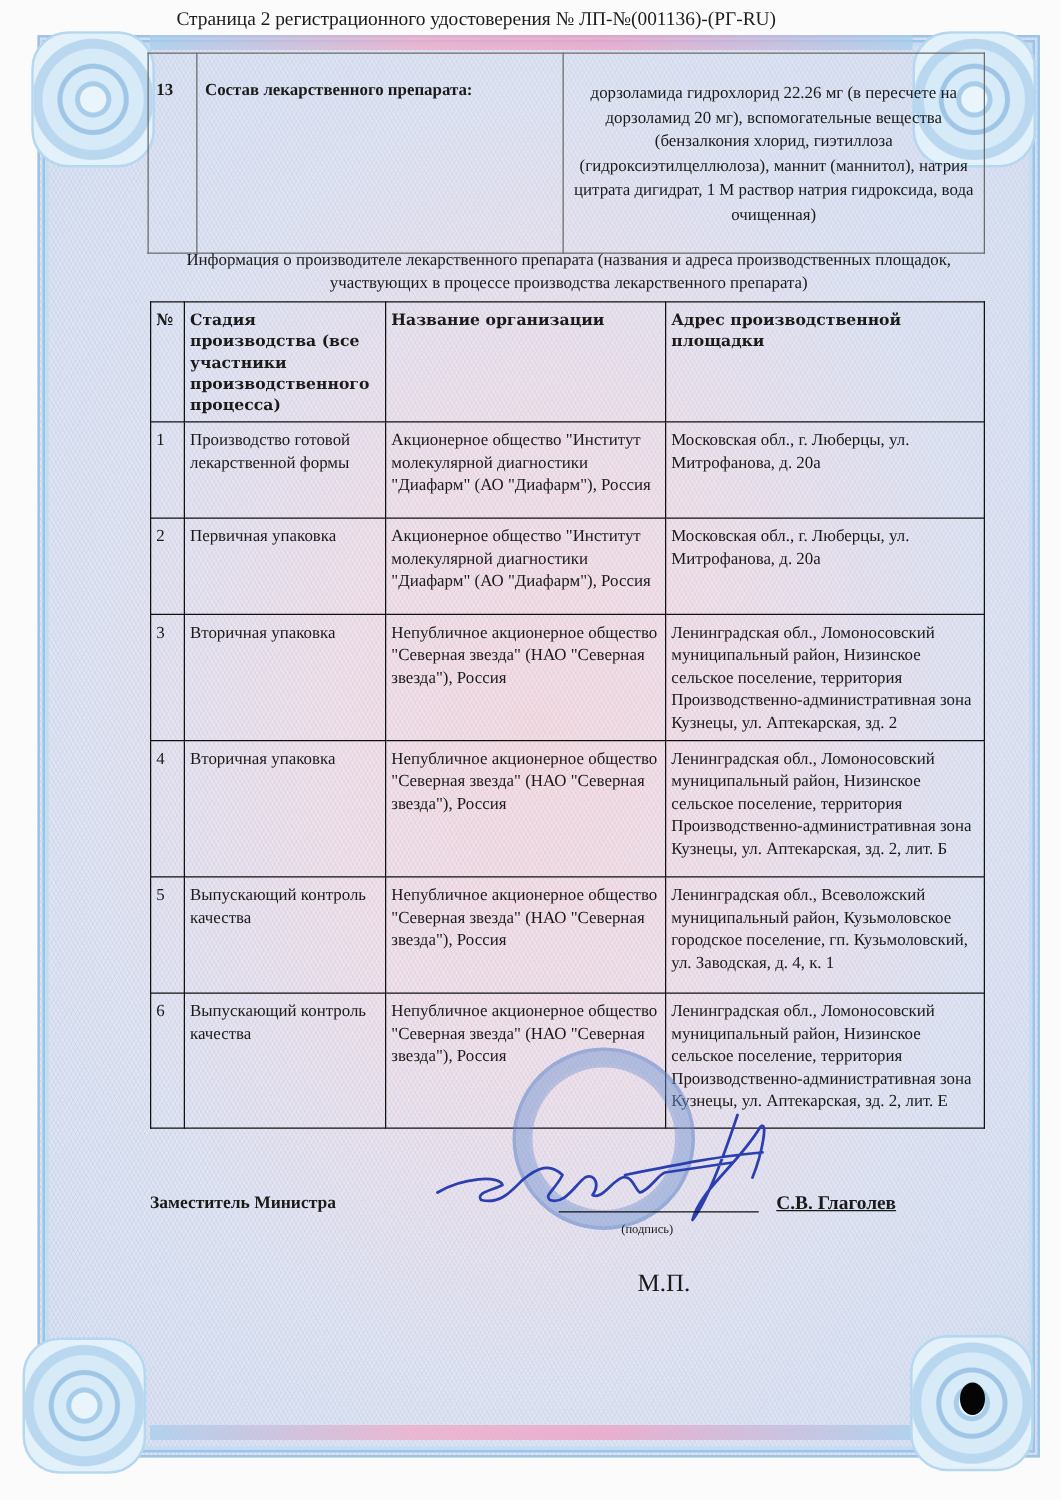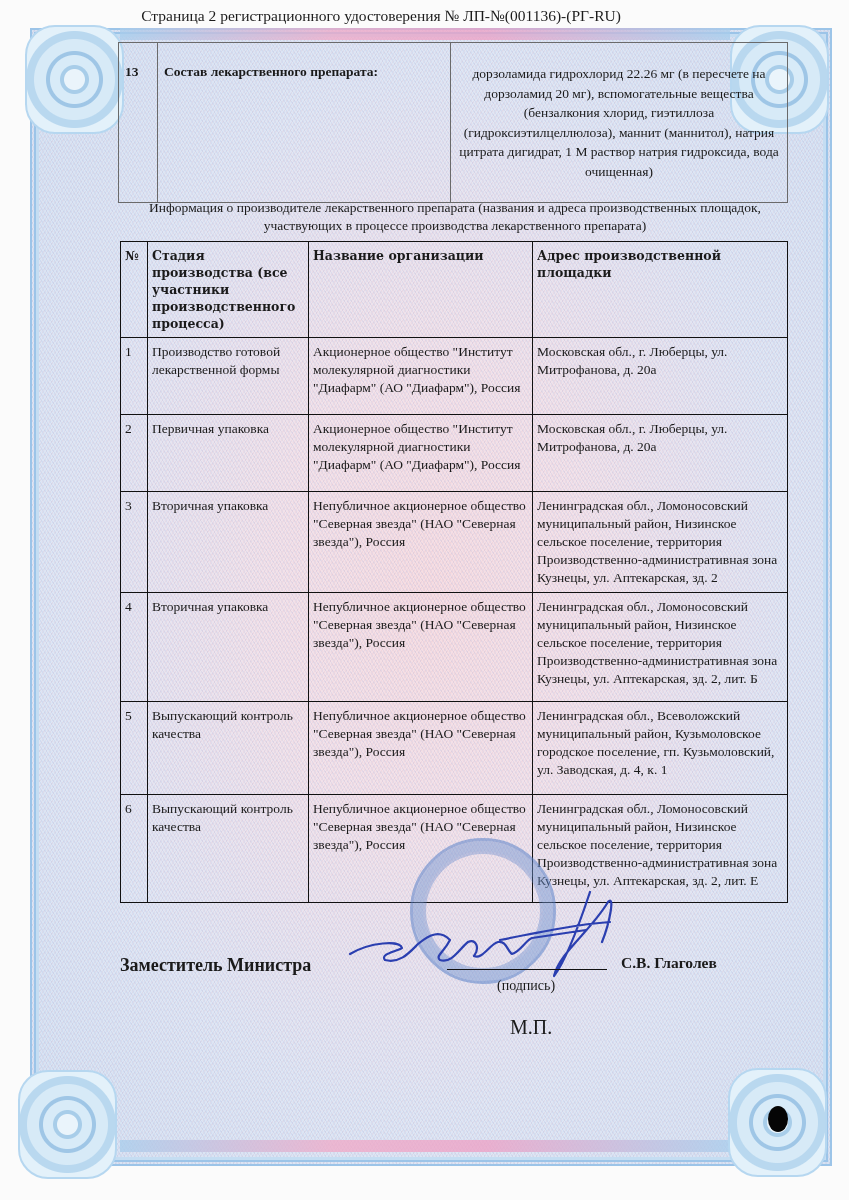--- a/index.html
+++ b/index.html
@@ -60,24 +60,24 @@
     .r3 td { height: 80px; }
     .r4 td { height: 98px; }
     .r5 td { height: 82px; }
     .r6 td { height: 97px; }
     .stamp {
       position: absolute; left: 410px; top: 838px; width: 140px; height: 140px;
       border-radius: 50%; border: 3px solid rgba(90,130,200,0.55);
       box-shadow: inset 0 0 0 10px rgba(150,175,220,0.18), inset 0 0 0 13px rgba(90,130,200,0.35);
     }
     .signature { position: absolute; left: 340px; top: 882px; width: 320px; height: 110px; }
-    .sign-title { position: absolute; left: 120px; top: 955px; font-weight: bold; font-size: 18px; }
+    .sign-title { position: absolute; left: 120px; top: 955px; font-weight: bold; font-size: 14px; }
     .sign-line { position: absolute; left: 447px; top: 969px; width: 160px; border-top: 1px solid #111; }
-    .sign-name { position: absolute; left: 621px; top: 954px; font-weight: bold; font-size: 15.5px; }
-    .sign-caption { position: absolute; left: 497px; top: 978px; font-size: 14px; }
+    .sign-name { position: absolute; left: 621px; top: 954px; font-weight: bold; font-size: 15.5px; text-decoration: underline; }
+    .sign-caption { position: absolute; left: 497px; top: 978px; font-size: 10px; }
     .mp { position: absolute; left: 510px; top: 1016px; font-size: 20px; }
   </style>
 </head>
 <body>
 
 <div class="frame"></div>
 <div class="band-top"></div>
 <div class="band-bottom"></div>
 <div class="rosette" style="left:25px;top:25px;"></div>
 <div class="rosette" style="left:730px;top:25px;"></div>

